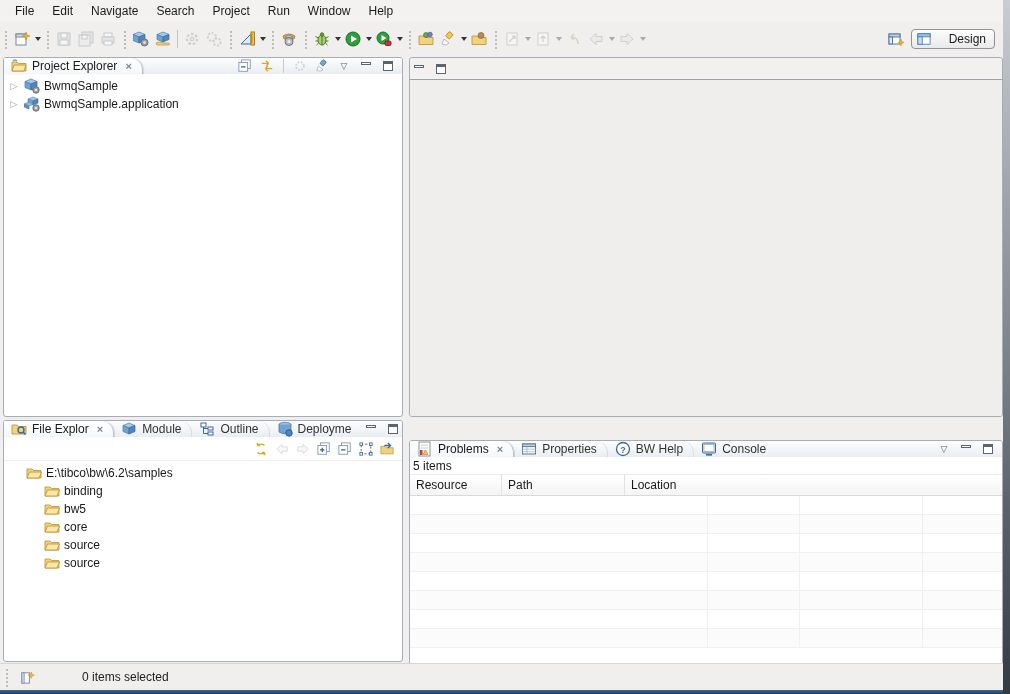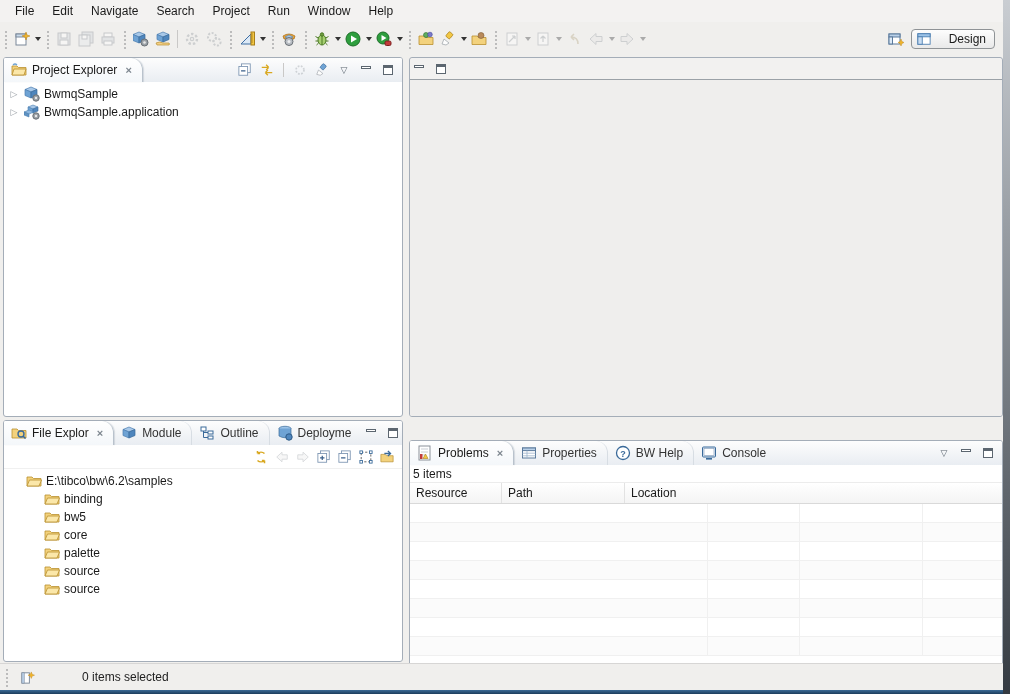--- a/index.html
+++ b/index.html
@@ -23,21 +23,21 @@
   .caret { width:9px; height:22px; display:flex; align-items:center; justify-content:center; }
   .caret::after { content:""; border-left:3px solid transparent; border-right:3px solid transparent; border-top:4px solid #333; }
   .caret.disabled::after { border-top-color:#aaa; }
   .vline { width:1px; height:18px; background:#c9c8c7; margin:0 3px; }
   .ic { width:16px; height:16px; display:block; }
   
   .persp { margin-left:auto; display:flex; align-items:center; padding-right:8px; }
   .persp-btn { display:flex; align-items:center; gap:18px; border:1px solid #8f9396; border-radius:4px; background:linear-gradient(#fdfdfd,#e9e9e9); padding:2px 8px 2px 5px; margin-left:4px; }
   
   .panel { position:absolute; border:1px solid #a4adb8; border-radius:3px; background:#fff; overflow:hidden; }
-  .panel-hd { height:24px; display:flex; align-items:stretch; background:linear-gradient(#fdfdfd,#e9edf2); }
+  .panel-hd { height:16px; display:flex; align-items:stretch; background:linear-gradient(#fdfdfd,#e9edf2); }
   .tab { display:flex; align-items:center; gap:5px; padding:0 10px 0 7px; position:relative; white-space:nowrap; }
   .tab.active { background:linear-gradient(#ffffff,#f4f7fa); border-right:1px solid #b9c2cc; border-bottom:0; border-top-right-radius:12px; box-shadow:1px 0 1px rgba(120,135,150,.25); }
   .tab.inactive { color:#333; border-right:1px solid #d7dde3; border-top-right-radius:12px; }
   .tab-close { margin-left:3px; color:#7d868f; font-size:11px; font-weight:bold; cursor:default; }
   .hd-tools { margin-left:auto; display:flex; align-items:center; gap:4px; padding-right:5px; }
   .mini-btn { width:18px; height:18px; display:flex; align-items:center; justify-content:center; border-radius:2px; }
   .chev { font-size:9px; color:#5c6670; }
   .win-min { width:10px; height:3px; border:1px solid #5c6670; background:#fff; margin-top:-6px; }
   .win-max { width:10px; height:10px; border:1px solid #5c6670; border-top-width:3px; background:#fff; }
   
@@ -483,28 +483,20 @@
           <path d="M3.5 7 L15.5 7 L13 13 L1 13 Z" fill="#fbe7a9" stroke="#b98f2e" stroke-width=".8"></path>
         </svg>
       <span>core</span>
     </div>
     <div class="tree-row">
       <span class="indent" style="width:32px"></span>
       <svg class="ic" viewBox="0 0 16 16">
           <path d="M1 4 L6 4 L7.5 5.5 L15 5.5 L15 13 L1 13 Z" fill="#f3d27d" stroke="#b98f2e" stroke-width=".8"></path>
           <path d="M3.5 7 L15.5 7 L13 13 L1 13 Z" fill="#fbe7a9" stroke="#b98f2e" stroke-width=".8"></path>
         </svg>
-      <span>palette</span>
-    </div>
-    <div class="tree-row">
-      <span class="indent" style="width:32px"></span>
-      <svg class="ic" viewBox="0 0 16 16">
-          <path d="M1 4 L6 4 L7.5 5.5 L15 5.5 L15 13 L1 13 Z" fill="#f3d27d" stroke="#b98f2e" stroke-width=".8"></path>
-          <path d="M3.5 7 L15.5 7 L13 13 L1 13 Z" fill="#fbe7a9" stroke="#b98f2e" stroke-width=".8"></path>
-        </svg>
       <span>source</span>
     </div>
     <div class="tree-row">
       <span class="indent" style="width:32px"></span>
       <svg class="ic" viewBox="0 0 16 16">
           <path d="M1 4 L6 4 L7.5 5.5 L15 5.5 L15 13 L1 13 Z" fill="#f3d27d" stroke="#b98f2e" stroke-width=".8"></path>
           <path d="M3.5 7 L15.5 7 L13 13 L1 13 Z" fill="#fbe7a9" stroke="#b98f2e" stroke-width=".8"></path>
         </svg>
       <span>source</span>
     </div>

